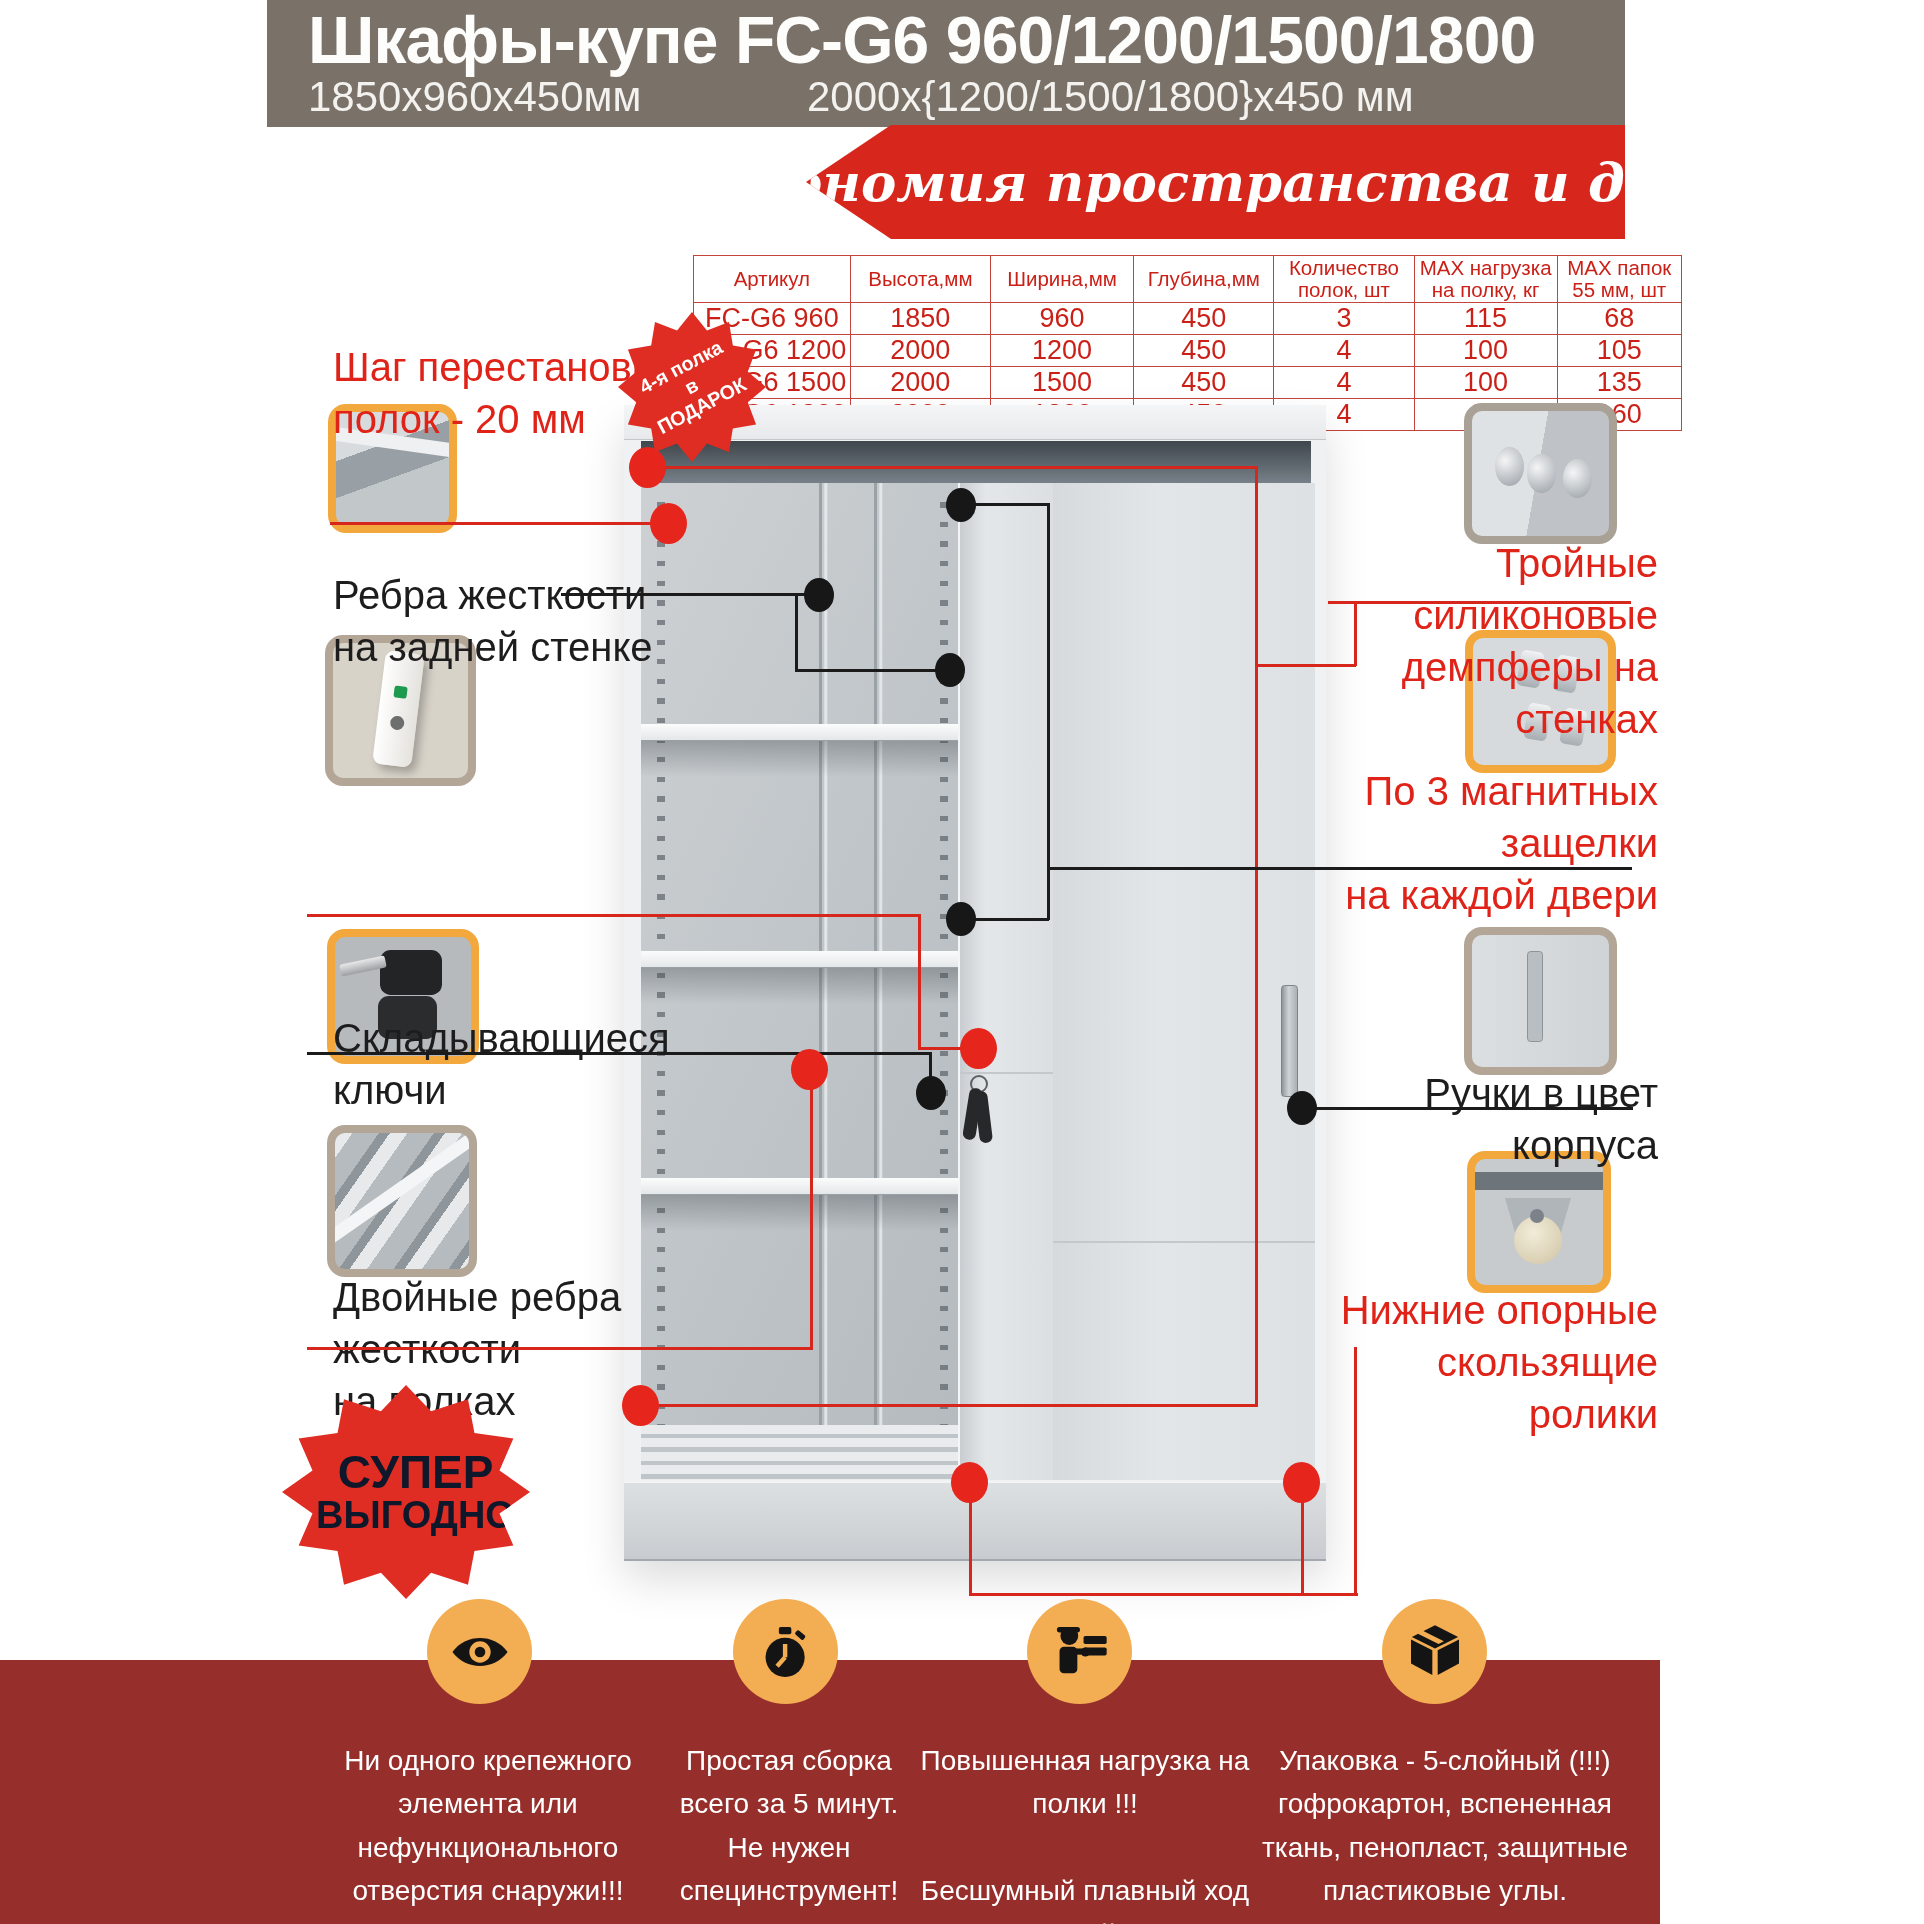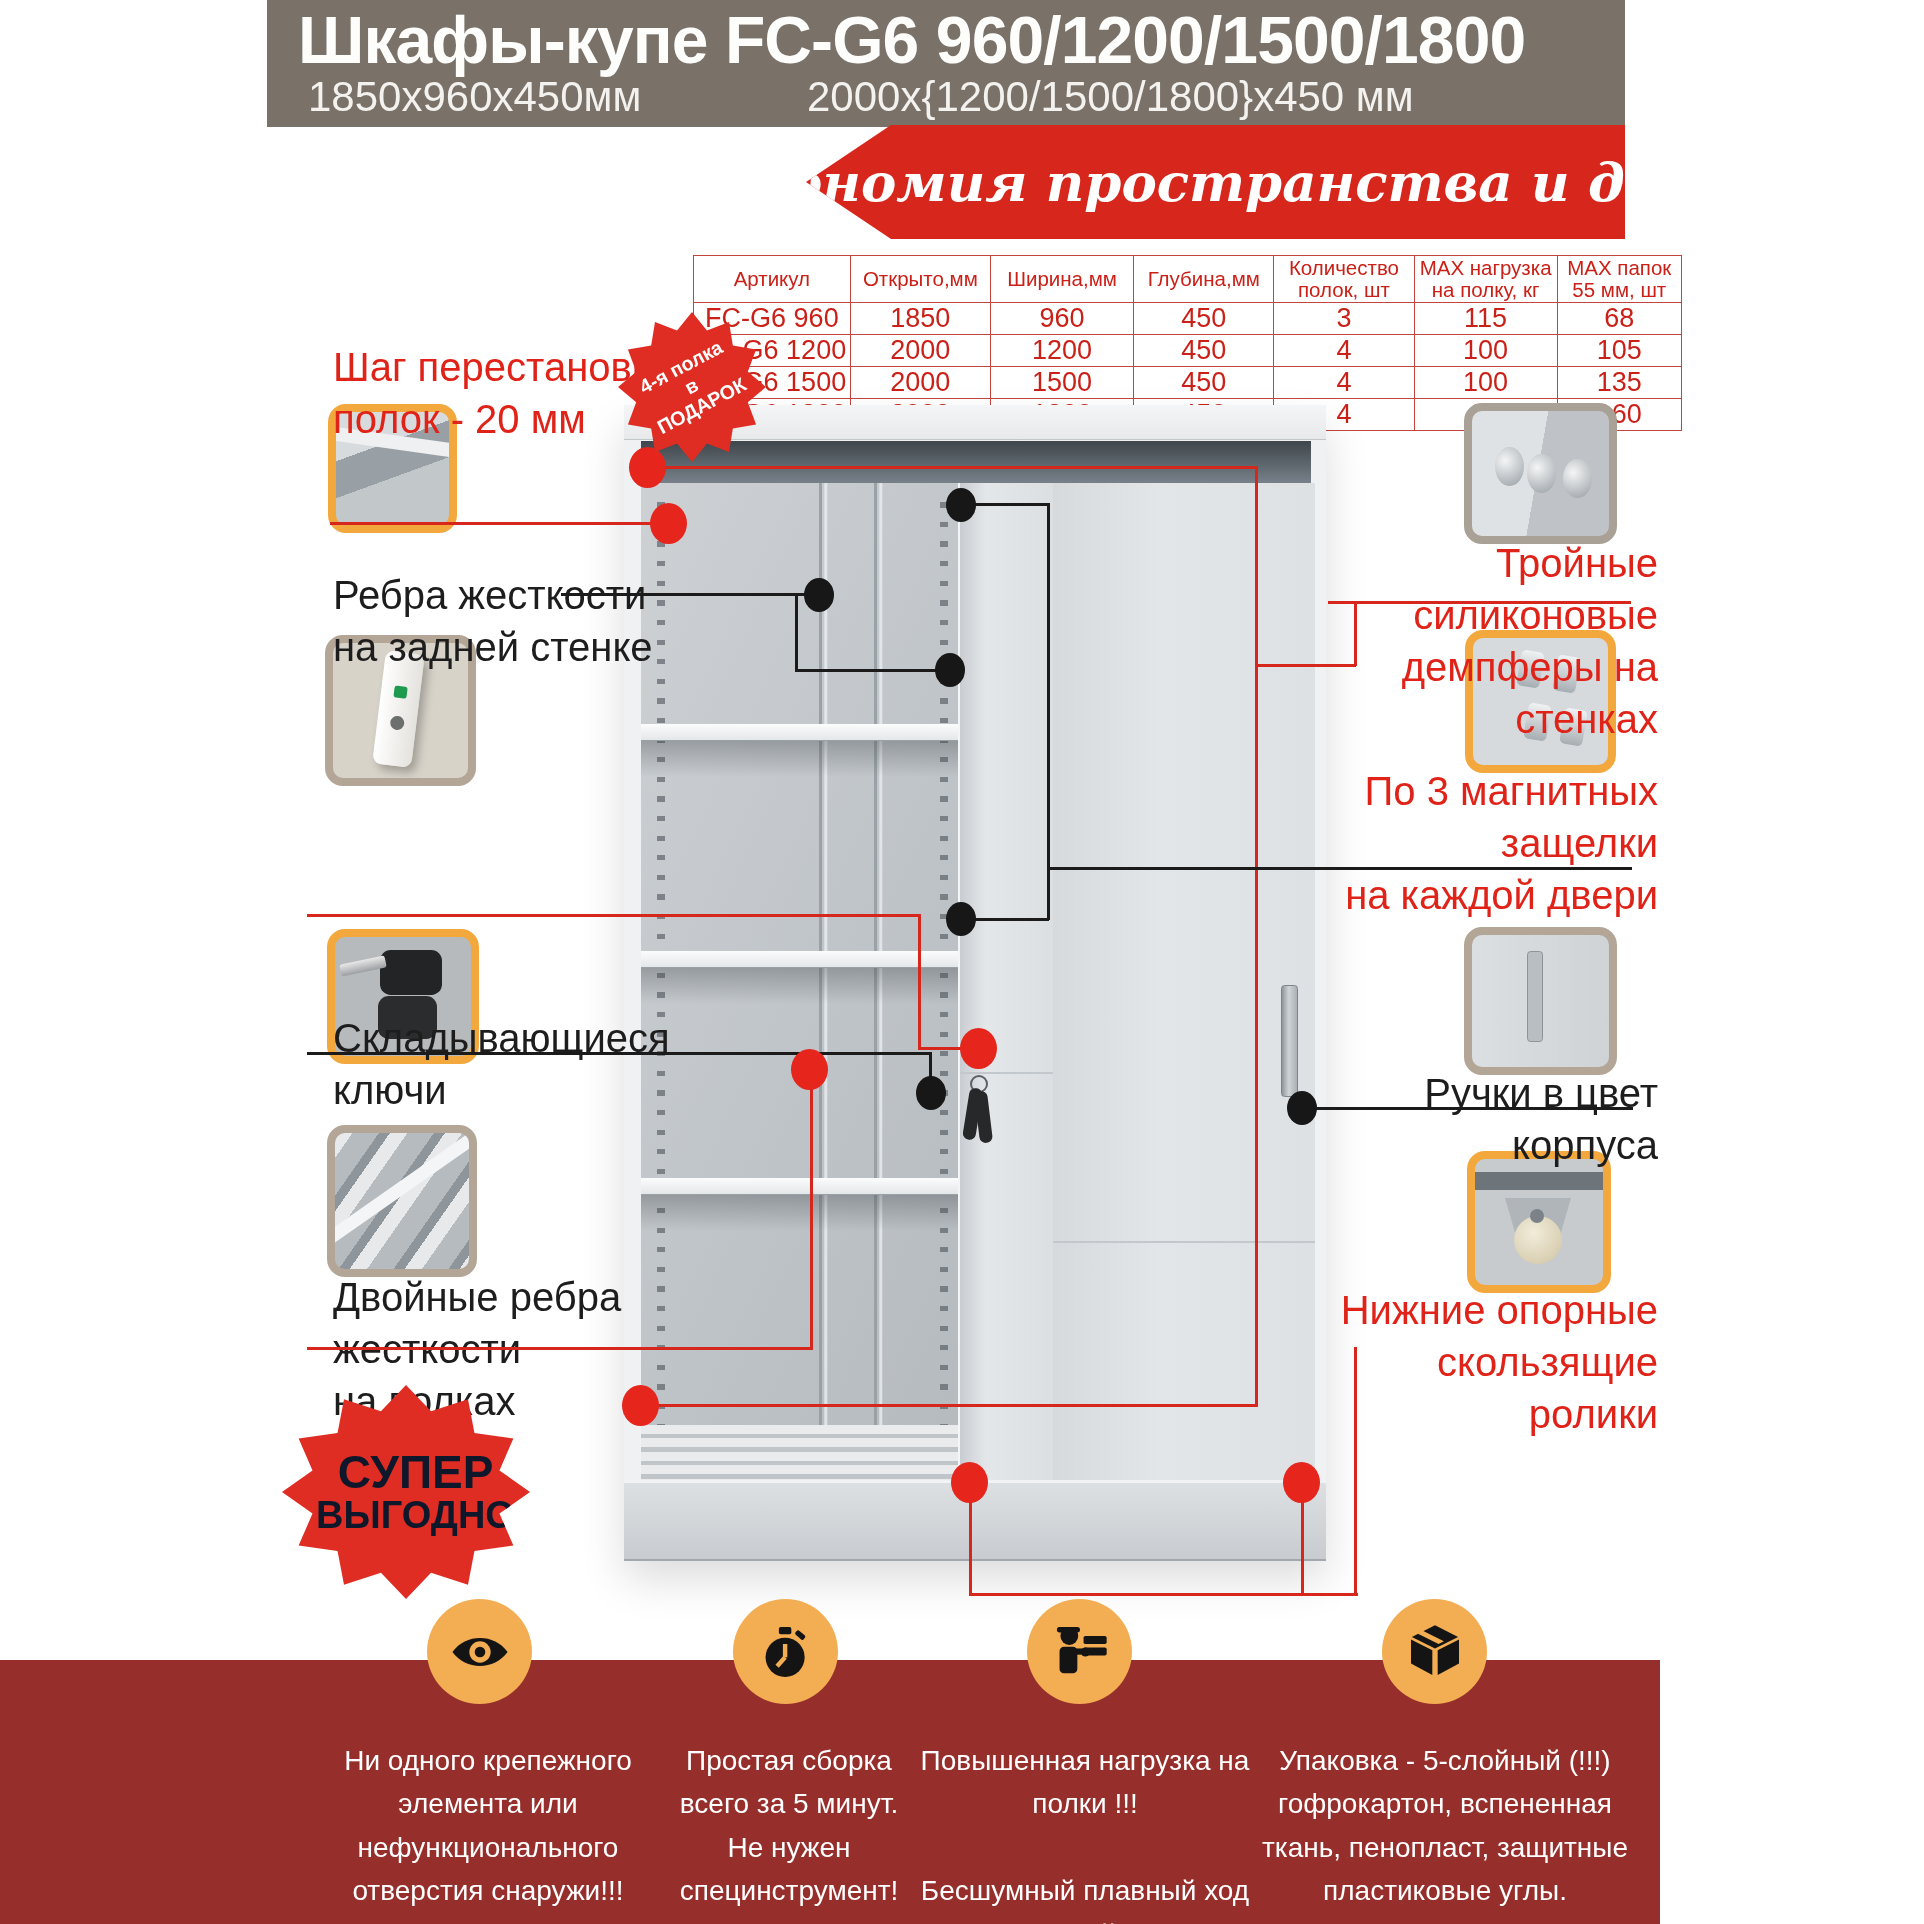--- a/index.html
+++ b/index.html
@@ -1,21 +1,21 @@
 <!DOCTYPE html>
 <html style="font-size:14.3px"><head>
 <meta charset="utf-8">
 <style>
   html,body{margin:0;padding:0;background:#ffffff;}
   body{width:1925px;height:1925px;position:relative;font-family:"Liberation Sans","DejaVu Sans",sans-serif;}
   #page{position:absolute;left:0;top:0;width:1925px;height:1925px;overflow:hidden;}
 
   
   #headerBand{position:absolute;left:267px;top:0;width:1358px;height:127px;background:#7a7169;}
-  #pageTitle{position:absolute;left:31px;top:1.8px;font-size:66px;font-weight:700;color:#fdfdfc;letter-spacing:-0.9px;white-space:nowrap;}
+  #pageTitle{position:absolute;left:41px;top:1.8px;font-size:66px;font-weight:700;color:#fdfdfc;letter-spacing:-0.9px;white-space:nowrap;}
   .sizeTxt{position:absolute;top:73px;font-size:42px;color:#f4f2ef;white-space:nowrap;}
   #sizeLeft{left:41px;}
   #sizeRight{left:540px;}
 
   
   #ribbon{position:absolute;left:806px;top:125px;width:819px;height:114px;background:#d7271d;
     clip-path:polygon(0 50%,85px 0,100% 0,100% 100%,85px 100%);
     display:flex;align-items:center;justify-content:center;}
   #ribbon span{font-family:"DejaVu Serif",serif;font-style:italic;font-weight:700;color:#ffffff;font-size:53px;padding-left:62px;white-space:nowrap;}
 
@@ -111,21 +111,21 @@
   </div>
 
   <div id="ribbon">
     <span>Экономия пространства и денег!</span>
   </div>
 
   <table id="specTable">
     <thead>
         <tr id="specHead">
           <th style="width: 139px;">Артикул</th>
-          <th style="width: 132px;">Открыто,мм</th>
+          <th style="width: 132px;">Высота,мм</th>
           <th style="width: 135px;">Ширина,мм</th>
           <th style="width: 132px;">Глубина,мм</th>
           <th style="width: 132px;">Количество
 полок, шт</th>
           <th style="width: 135px;">MAX нагрузка
 на полку, кг</th>
           <th style="width: 116px;">MAX папок
 55 мм, шт</th>
         </tr>
       </thead>

